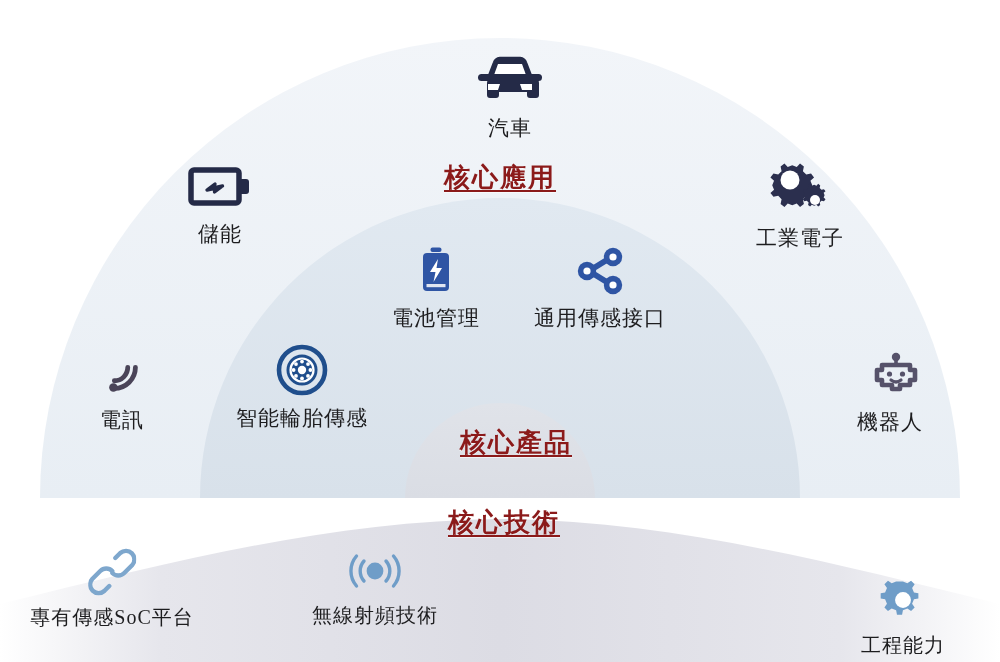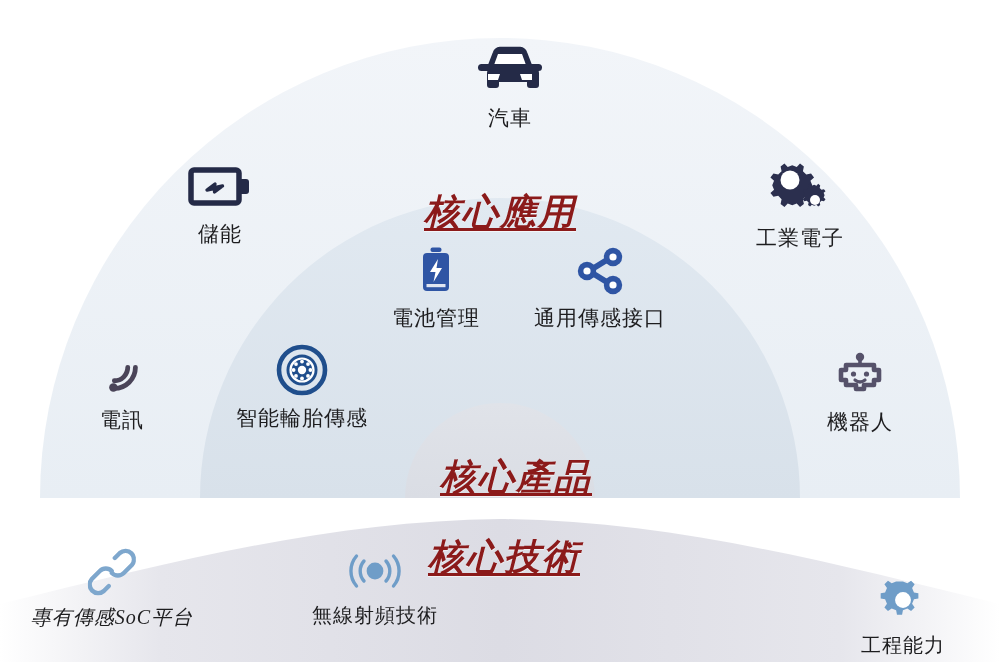--- a/index.html
+++ b/index.html
@@ -28,30 +28,28 @@
     left: 0; top: 0;
     width: 1000px;
     height: 662px;
   }
 
   
   .ring-label {
     position: absolute;
     color: #8b1a1a;
     font-family: "Liberation Serif", "DejaVu Serif", serif;
-    font-style: italic;
     font-weight: bold;
-    font-size: 36px;
+    font-size: 26px;
     letter-spacing: 2px;
     text-decoration: underline;
     text-underline-offset: 4px;
     white-space: nowrap;
     transform: translateX(-50%);
     text-shadow: 0 1px 0 rgba(255,255,255,0.6);
-    margin-top: 28px;
   }
 
   
   .item {
     position: absolute;
     transform: translateX(-50%);
     text-align: center;
     white-space: nowrap;
   }
   .item .glyph {
@@ -129,21 +127,21 @@
         <g fill="none" stroke="#4a4458" stroke-width="5" stroke-linecap="round">
           <path d="M16 38 A22 22 0 0 0 38 16"></path>
           <path d="M16 30 A14 14 0 0 0 30 16"></path>
         </g>
         <circle cx="15" cy="37" r="4.4" fill="#4a4458"></circle>
       </svg>
     </span>
     <span class="caption">電訊</span>
   </div>
 
-  <div class="item" style="left:510px; top:44px;">
+  <div class="item" style="left:510px; top:54px;">
     <span class="glyph">
       <svg width="72" height="52" viewBox="0 0 72 52" xmlns="http://www.w3.org/2000/svg">
         <path d="M16 22 L21 9 a6 6 0 0 1 5 -4 h20 a6 6 0 0 1 5 4 L56 22 Z" fill="#242a47" stroke="#242a47" stroke-width="4.6" stroke-linejoin="round"></path>
         <path d="M24 10 h24 l4 11 h-32 z" fill="#ffffff"></path>
         <rect x="4" y="20" width="64" height="7" rx="3.5" fill="#242a47"></rect>
         <path d="M11 25 h50 a4 4 0 0 1 4 4 v12 a3 3 0 0 1 -3 3 h-6 a3 3 0 0 1 -3 -3 v-3 h-28 v3 a3 3 0 0 1 -3 3 h-6 a3 3 0 0 1 -3 -3 v-12 a4 4 0 0 1 4 -4 z" fill="#242a47"></path>
         <path d="M14 30 h12 l-2 6 h-10 z" fill="#ffffff"></path>
         <path d="M58 30 h-12 l2 6 h10 z" fill="#ffffff"></path>
       </svg>
     </span>
@@ -159,21 +157,21 @@
         </g>
         <g fill="#2b2f4e">
           <path d="M49 32 l3 1.2 l2.2 -2.4 l2.6 2 l-0.7 3.2 l2.3 2.3 l3.2 -0.7 l2 2.6 l-2.4 2.2 l1.2 3 l-1.2 3 l2.4 2.2 l-2 2.6 l-3.2 -0.7 l-2.3 2.3 l0.7 3.2 l-2.6 2 l-2.2 -2.4 l-3 1.2 l-3 -1.2 l-2.2 2.4 l-2.6 -2 l0.7 -3.2 l-2.3 -2.3 l-3.2 0.7 l-2 -2.6 l2.4 -2.2 l-1.2 -3 l1.2 -3 l-2.4 -2.2 l2 -2.6 l3.2 0.7 l2.3 -2.3 l-0.7 -3.2 l2.6 -2 l2.2 2.4 z" transform="translate(-2,-6) scale(0.78) translate(14,10)"></path>
           <circle cx="48" cy="42" r="5" fill="#ffffff"></circle>
         </g>
       </svg>
     </span>
     <span class="caption">工業電子</span>
   </div>
 
-  <div class="item" style="left:860px; top:352px;">
+  <div class="item" style="left:890px; top:352px;text-align:right;">
     <span class="glyph">
       <svg width="54" height="48" viewBox="0 0 54 48" xmlns="http://www.w3.org/2000/svg">
         <circle cx="27" cy="5" r="4.2" fill="#56526a"></circle>
         <rect x="25.2" y="7" width="3.6" height="6" fill="#56526a"></rect>
         <path d="M13 13 h28 v5 h5 v10 h-5 v5 h-10 v4 h-8 v-4 h-10 v-5 h-5 v-10 h5 z" fill="none" stroke="#56526a" stroke-width="4.6" stroke-linejoin="round"></path>
         <circle cx="20.5" cy="22" r="2.6" fill="#56526a"></circle>
         <circle cx="33.5" cy="22" r="2.6" fill="#56526a"></circle>
         <path d="M22 28 q5 4 10 0" fill="none" stroke="#56526a" stroke-width="3.2" stroke-linecap="round"></path>
       </svg>
     </span>
@@ -226,21 +224,21 @@
         <circle cx="39" cy="11" r="9.2" fill="#2f55a4"></circle>
         <circle cx="39" cy="11" r="3.6" fill="#ffffff"></circle>
         <circle cx="39" cy="39" r="9.2" fill="#2f55a4"></circle>
         <circle cx="39" cy="39" r="3.6" fill="#ffffff"></circle>
       </svg>
     </span>
     <span class="caption">通用傳感接口</span>
   </div>
 
 
-  <div class="item small" style="left:112px; top:548px;font-style:italic;">
+  <div class="item small" style="left:112px; top:548px;">
     <span class="glyph">
       <svg width="48" height="48" viewBox="0 0 48 48" xmlns="http://www.w3.org/2000/svg">
         <g fill="none" stroke="#7ea7cd" stroke-width="4.4" stroke-linecap="round">
           <path d="M27 10 l5 -5 a8.5 8.5 0 0 1 12 12 l-8 8 a8.5 8.5 0 0 1 -12 0"></path>
           <path d="M21 38 l-5 5 a8.5 8.5 0 0 1 -12 -12 l8 -8 a8.5 8.5 0 0 1 12 0"></path>
         </g>
       </svg>
     </span>
     <span class="caption">專有傳感SoC平台</span>
   </div>

